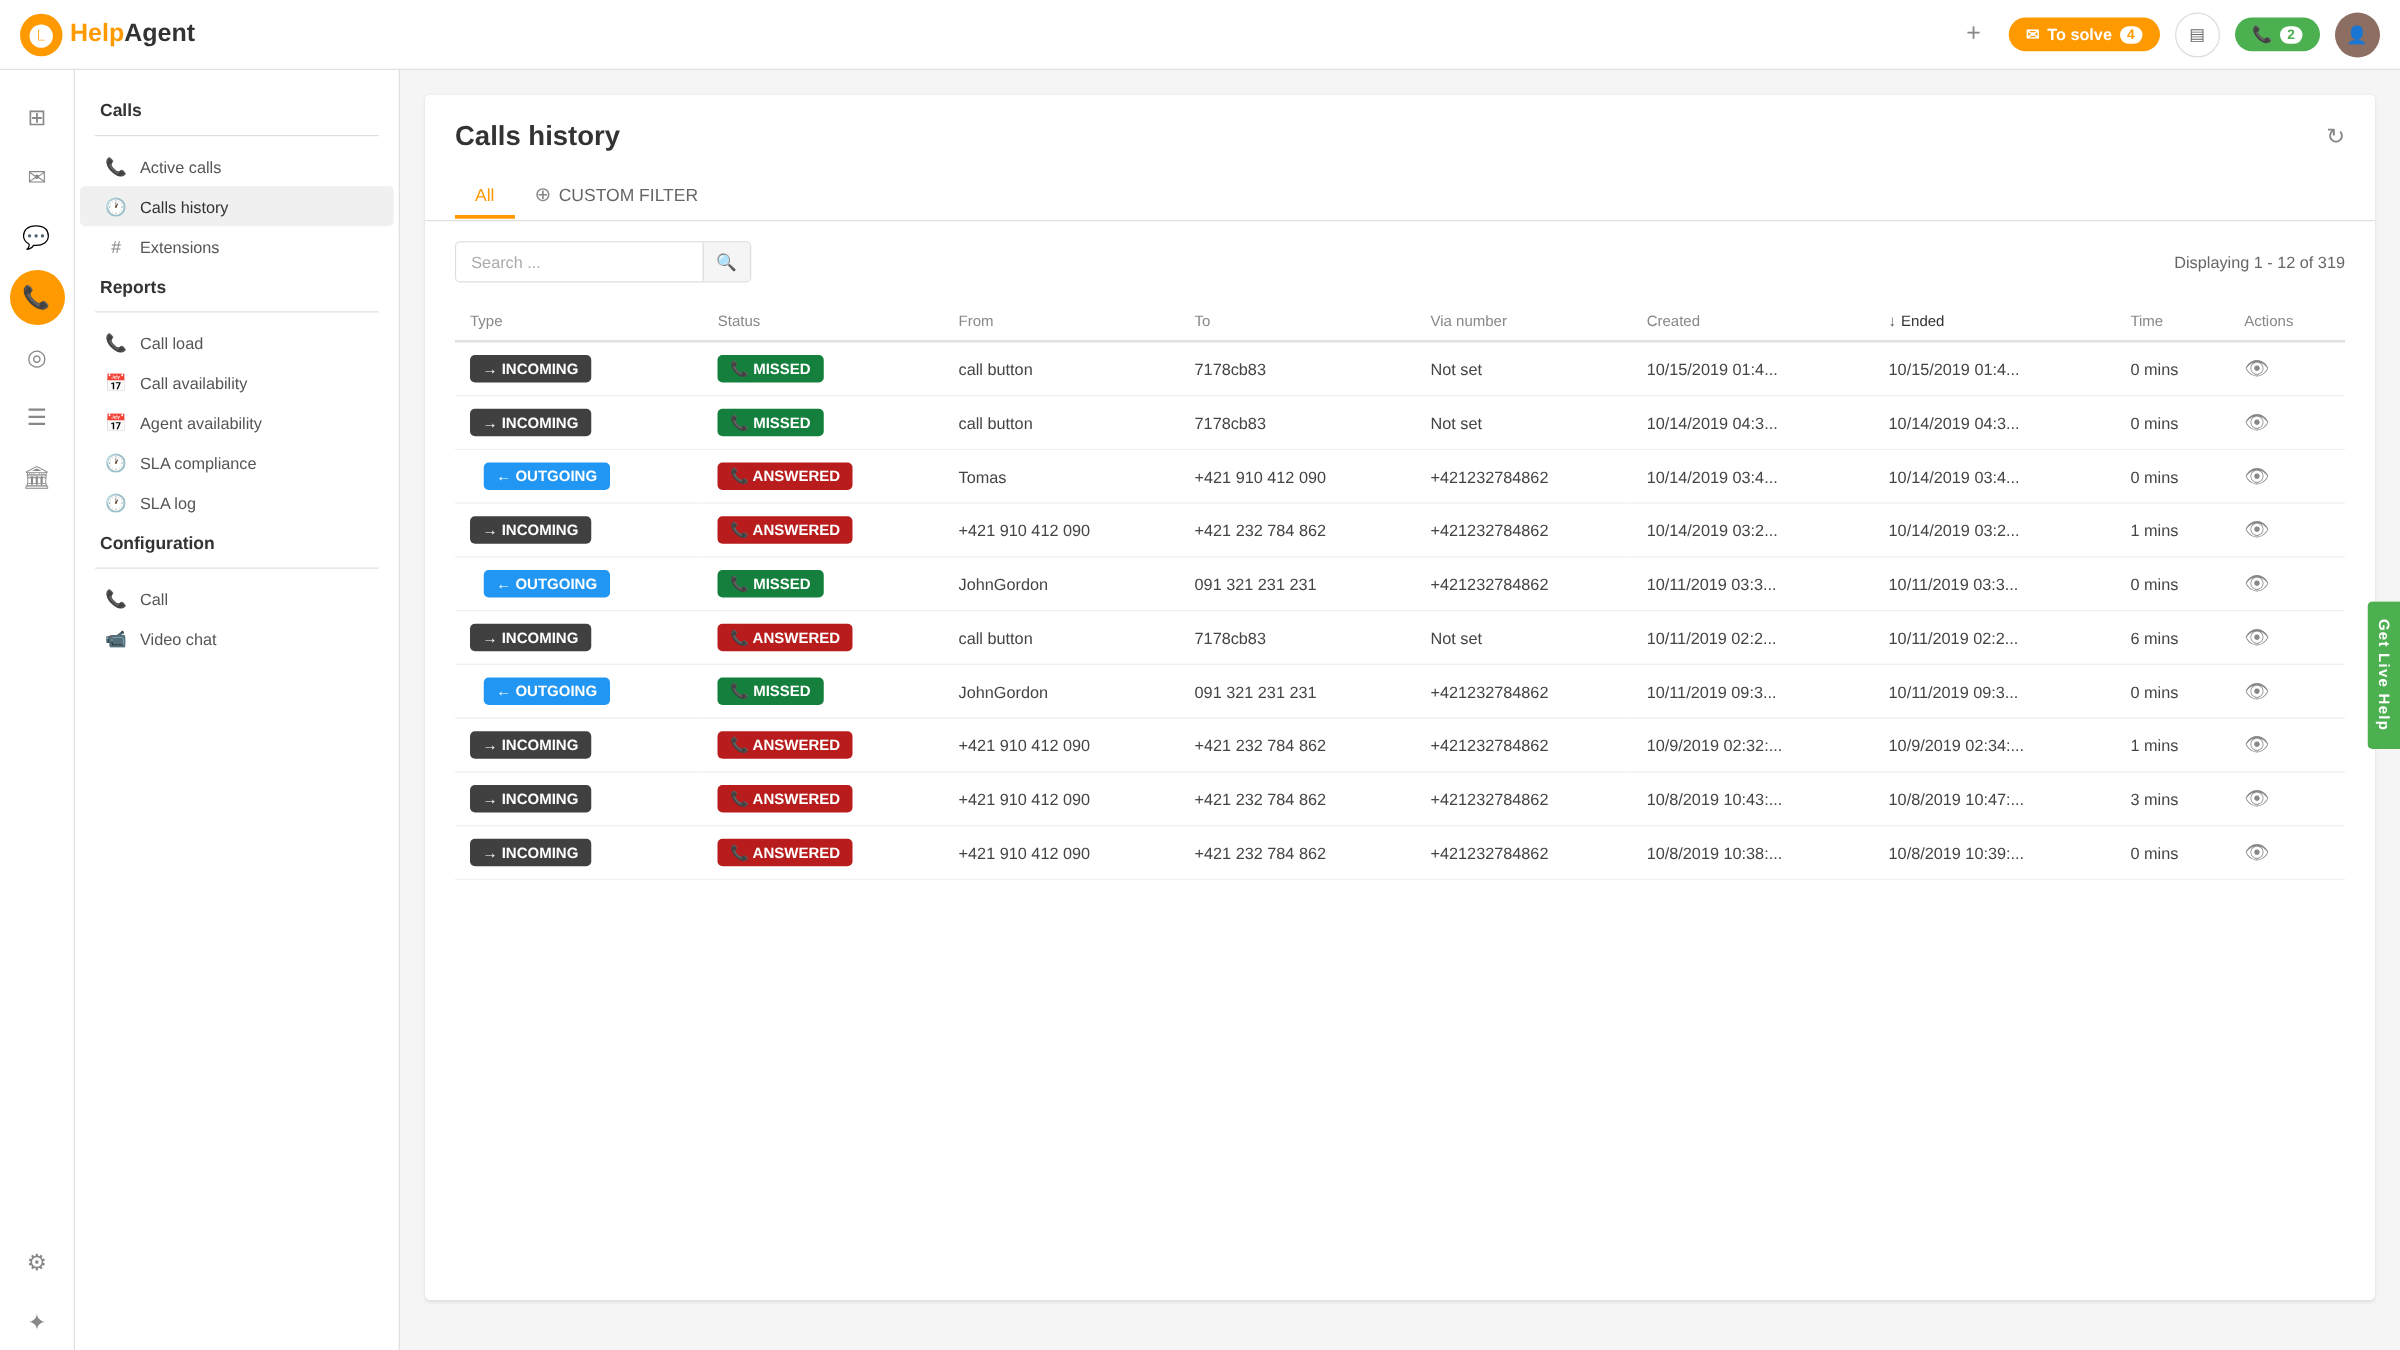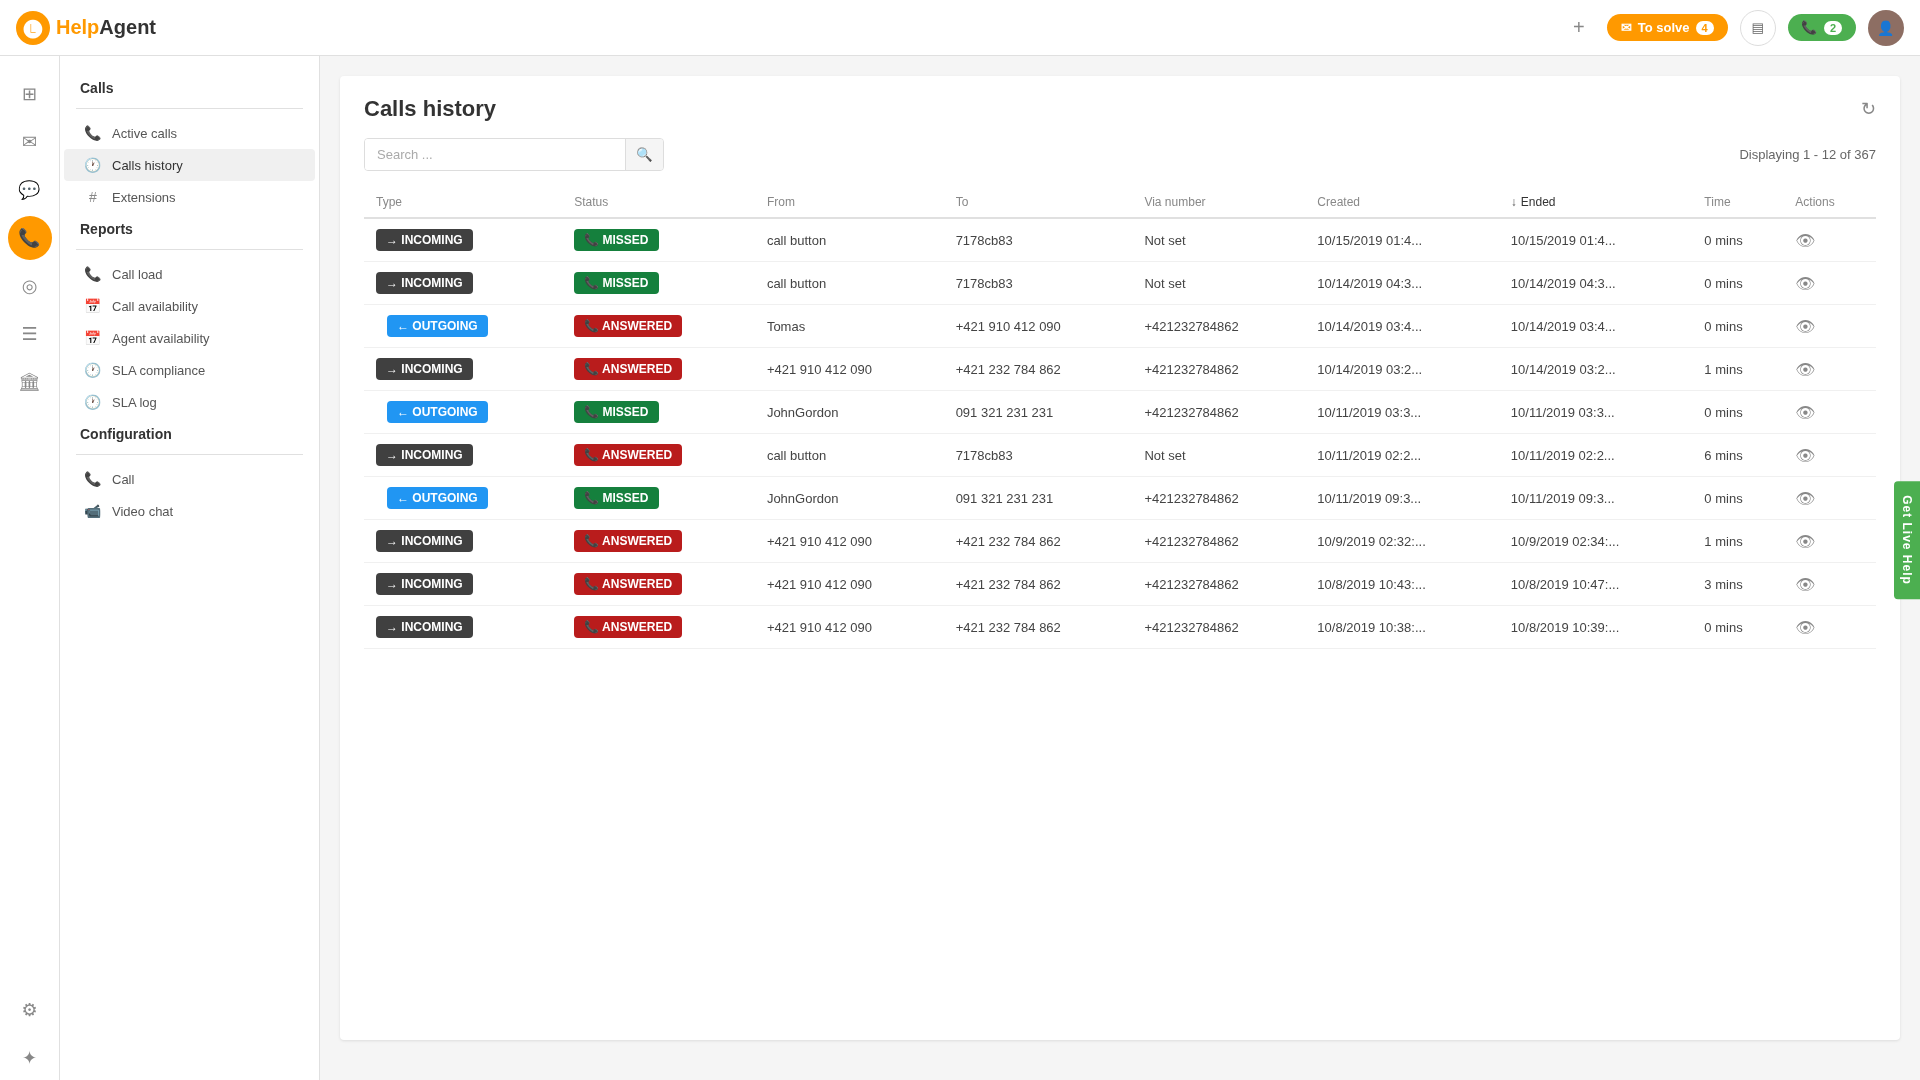--- a/index.html
+++ b/index.html
@@ -71,21 +71,21 @@
     .tab {
       padding: 8px 16px; cursor: pointer; color: #666; font-size: 14px;
       border-bottom: 3px solid transparent; margin-bottom: -1px;
     }
     .tab.active { color: #f90; border-bottom-color: #f90; font-weight: 500; }
     .tab-custom { display: flex; align-items: center; gap: 6px; color: #666; }
     .tab-custom .plus-icon { font-size: 16px; color: #888; }
 
     
     .table-controls { padding: 16px 24px; display: flex; align-items: center; justify-content: space-between; }
-    .search-box { display: flex; align-items: center; border: 1px solid #ddd; border-radius: 4px; overflow: hidden; width: 300px; }
+    .search-box { display: flex; align-items: center; border: 1px solid #ddd; border-radius: 4px; overflow: hidden; width: 237px; }
     .search-box input { border: none; outline: none; padding: 8px 12px; font-size: 13px; width: 100%; color: #333; }
     .search-box input::placeholder { color: #aaa; }
     .search-btn { background: #f5f5f5; border: none; border-left: 1px solid #ddd; padding: 8px 10px; cursor: pointer; color: #666; }
     .display-info { font-size: 13px; color: #666; }
 
     
     .table-wrap { padding: 0 24px 24px; overflow-x: auto; }
     table { width: 100%; border-collapse: collapse; font-size: 13px; }
     th {
       text-align: left; padding: 8px 12px; color: #888; font-weight: 500; font-size: 12px;
@@ -213,27 +213,34 @@
   </aside>
 
   <main class="main">
     <div class="content-card">
 
       <div class="card-header">
         <h1 class="card-title">Calls history</h1>
         <button class="refresh-btn" title="Refresh">↻</button>
       </div>
 
+      <div class="tabs">
+        <div class="tab active">All</div>
+        <div class="tab tab-custom">
+          <span class="plus-icon">⊕</span>
+          <span>CUSTOM FILTER</span>
+        </div>
+      </div>
 
       <div class="table-controls">
         <div class="search-box">
           <input type="text" placeholder="Search ..." style="">
           <button class="search-btn">🔍</button>
         </div>
-        <span class="display-info">Displaying 1 - 12 of 367</span>
+        <span class="display-info">Displaying 1 - 12 of 319</span>
       </div>
 
       <div class="table-wrap">
         <table>
           <thead>
             <tr>
               <th>Type</th>
               <th>Status</th>
               <th>From</th>
               <th>To</th>

